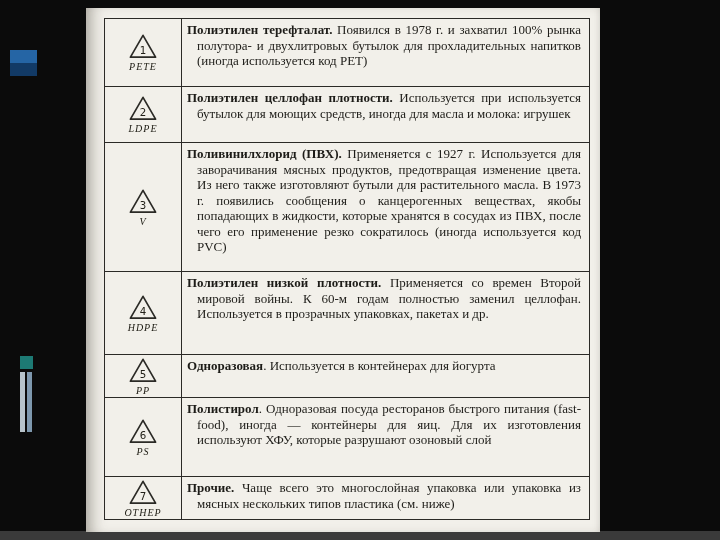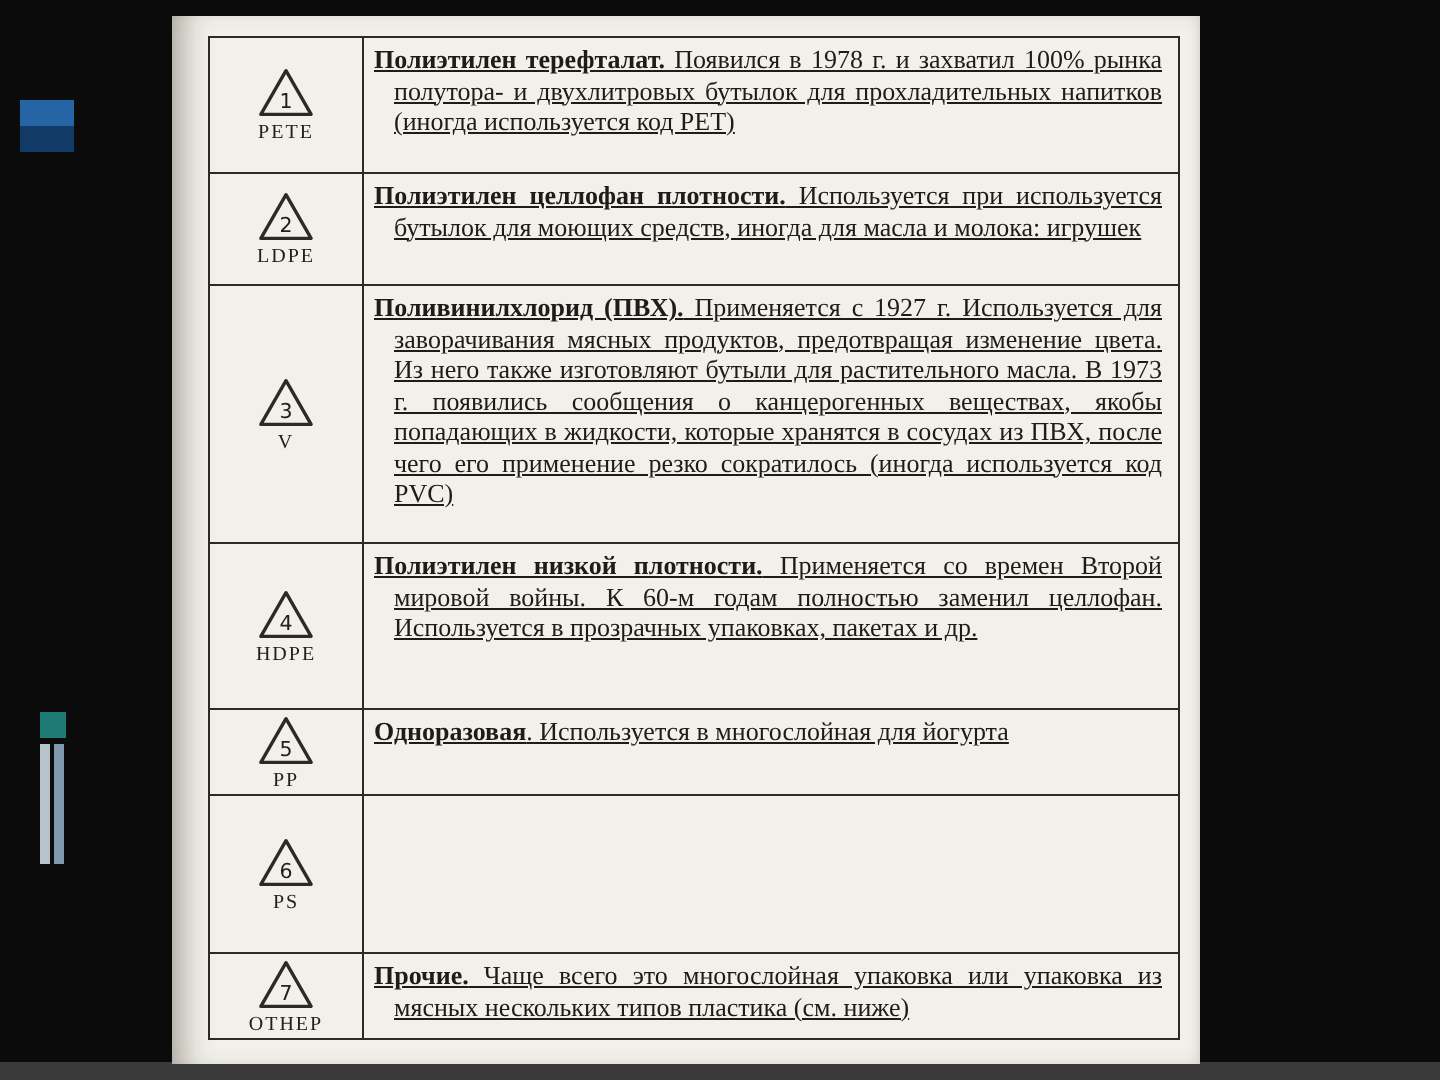--- a/index.html
+++ b/index.html
@@ -28,25 +28,25 @@
     color:#1d1c18;
   }
   .prow{display:flex;border-bottom:1px solid #2b2a26;flex:0 0 auto;}
   .prow:last-child{border-bottom:none;flex:1 1 auto;}
   .sym-cell{
     flex:0 0 76px;border-right:1px solid #2b2a26;
     display:flex;flex-direction:column;align-items:center;justify-content:center;
   }
   .sym-code{
     font-family:"Liberation Serif","DejaVu Serif",serif;
-    font-size:10px;letter-spacing:1px;margin-top:1px;color:#222018;
+    font-size:10px;letter-spacing:1px;margin-top:1px;color:#222018;font-style:italic;
   }
   .txt-cell{
     flex:1 1 auto;padding:3px 8px 2px 5px;
-    font-size:13px;line-height:15.5px;text-align:justify;text-decoration:underline;
+    font-size:13px;line-height:15.5px;text-align:justify;
   }
   .txt-cell p{margin:0;padding-left:10px;text-indent:-10px;}
   .txt-cell b{font-weight:bold;}
   .tri{display:block;}
   .tri text{font-family:"DejaVu Sans",sans-serif;fill:#222018;}
   
   .r1{height:67px;} .r2{height:55px;} .r3{height:128px;}
   .r4{height:82px;} .r5{height:42px;} .r6{height:78px;}
 </style>
 </head>
@@ -118,31 +118,34 @@
 
       <div class="prow r5">
         <div class="sym-cell">
           <svg class="tri" width="30" height="27" viewBox="0 0 32 29">
             <path d="M16 2.5 L29.5 26 L2.5 26 Z" fill="none" stroke="#2b2a26" stroke-width="1.8" stroke-linejoin="round"></path>
             <text x="16" y="22.5" font-size="11" text-anchor="middle">5</text>
           </svg>
           <div class="sym-code">PP</div>
         </div>
         <div class="txt-cell">
-          <p><b>Одноразовая</b><span>. Используется в многослойная для йогурта</span></p>
+          <p><b>Одноразовая</b><span>. Используется в контейнерах для йогурта</span></p>
         </div>
       </div>
 
       <div class="prow r6">
         <div class="sym-cell">
           <svg class="tri" width="30" height="27" viewBox="0 0 32 29">
             <path d="M16 2.5 L29.5 26 L2.5 26 Z" fill="none" stroke="#2b2a26" stroke-width="1.8" stroke-linejoin="round"></path>
             <text x="16" y="22.5" font-size="11" text-anchor="middle">6</text>
           </svg>
           <div class="sym-code">PS</div>
+        </div>
+        <div class="txt-cell">
+          <p><b>Полистирол</b><span>. Одноразовая посуда ресторанов быстрого питания (fast-food), иногда — контейнеры для яиц. Для их изготовления используют ХФУ, которые разрушают озоновый слой</span></p>
         </div>
       </div>
 
       <div class="prow">
         <div class="sym-cell">
           <svg class="tri" width="30" height="27" viewBox="0 0 32 29">
             <path d="M16 2.5 L29.5 26 L2.5 26 Z" fill="none" stroke="#2b2a26" stroke-width="1.8" stroke-linejoin="round"></path>
             <text x="16" y="22.5" font-size="11" text-anchor="middle">7</text>
           </svg>
           <div class="sym-code">ОТНЕР</div>

